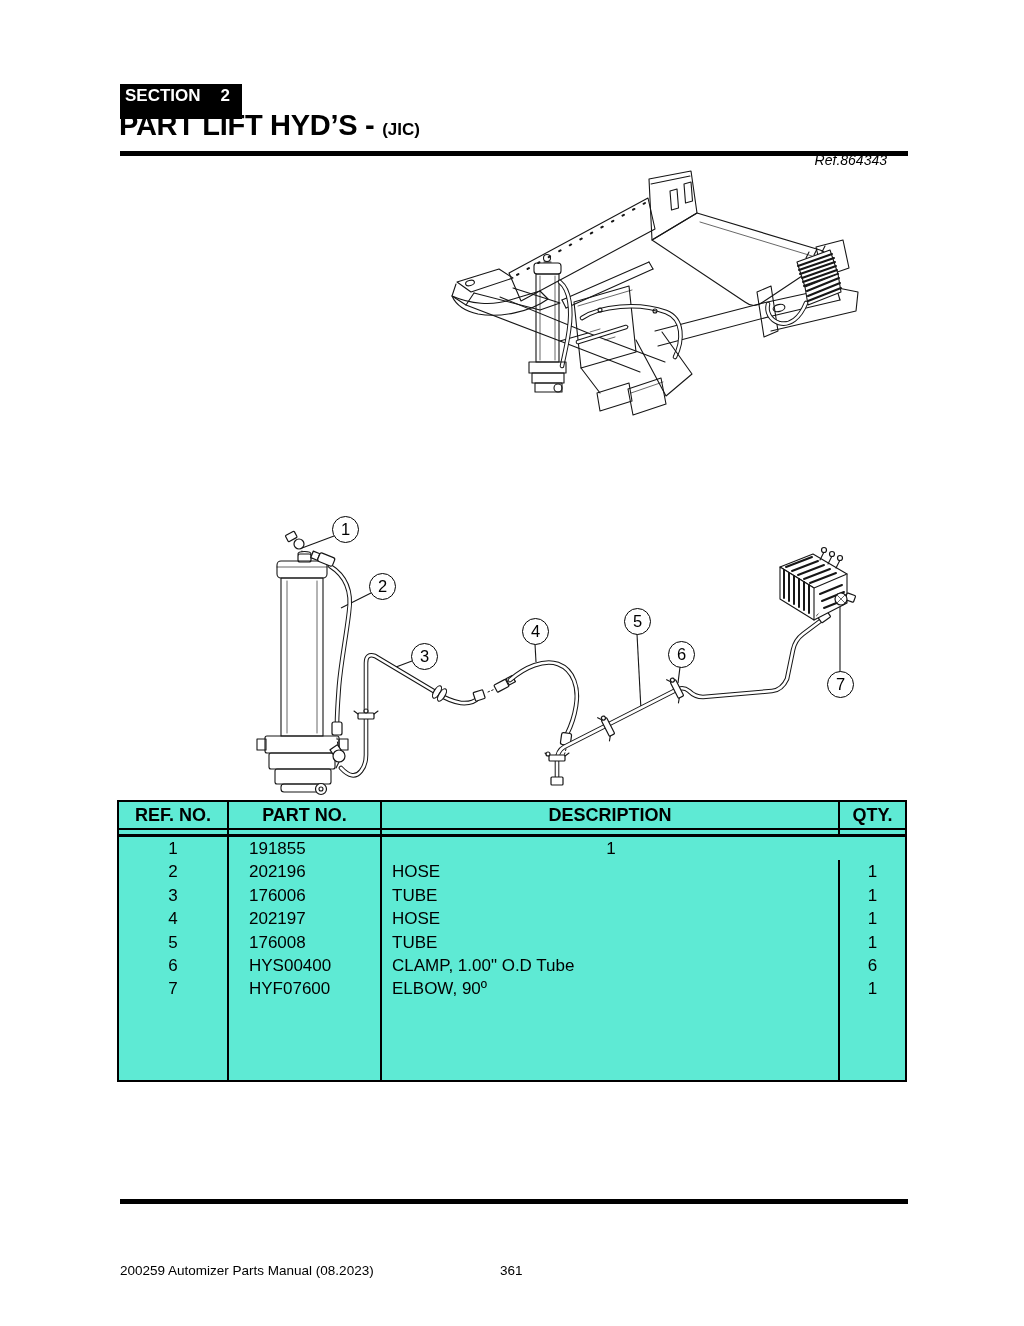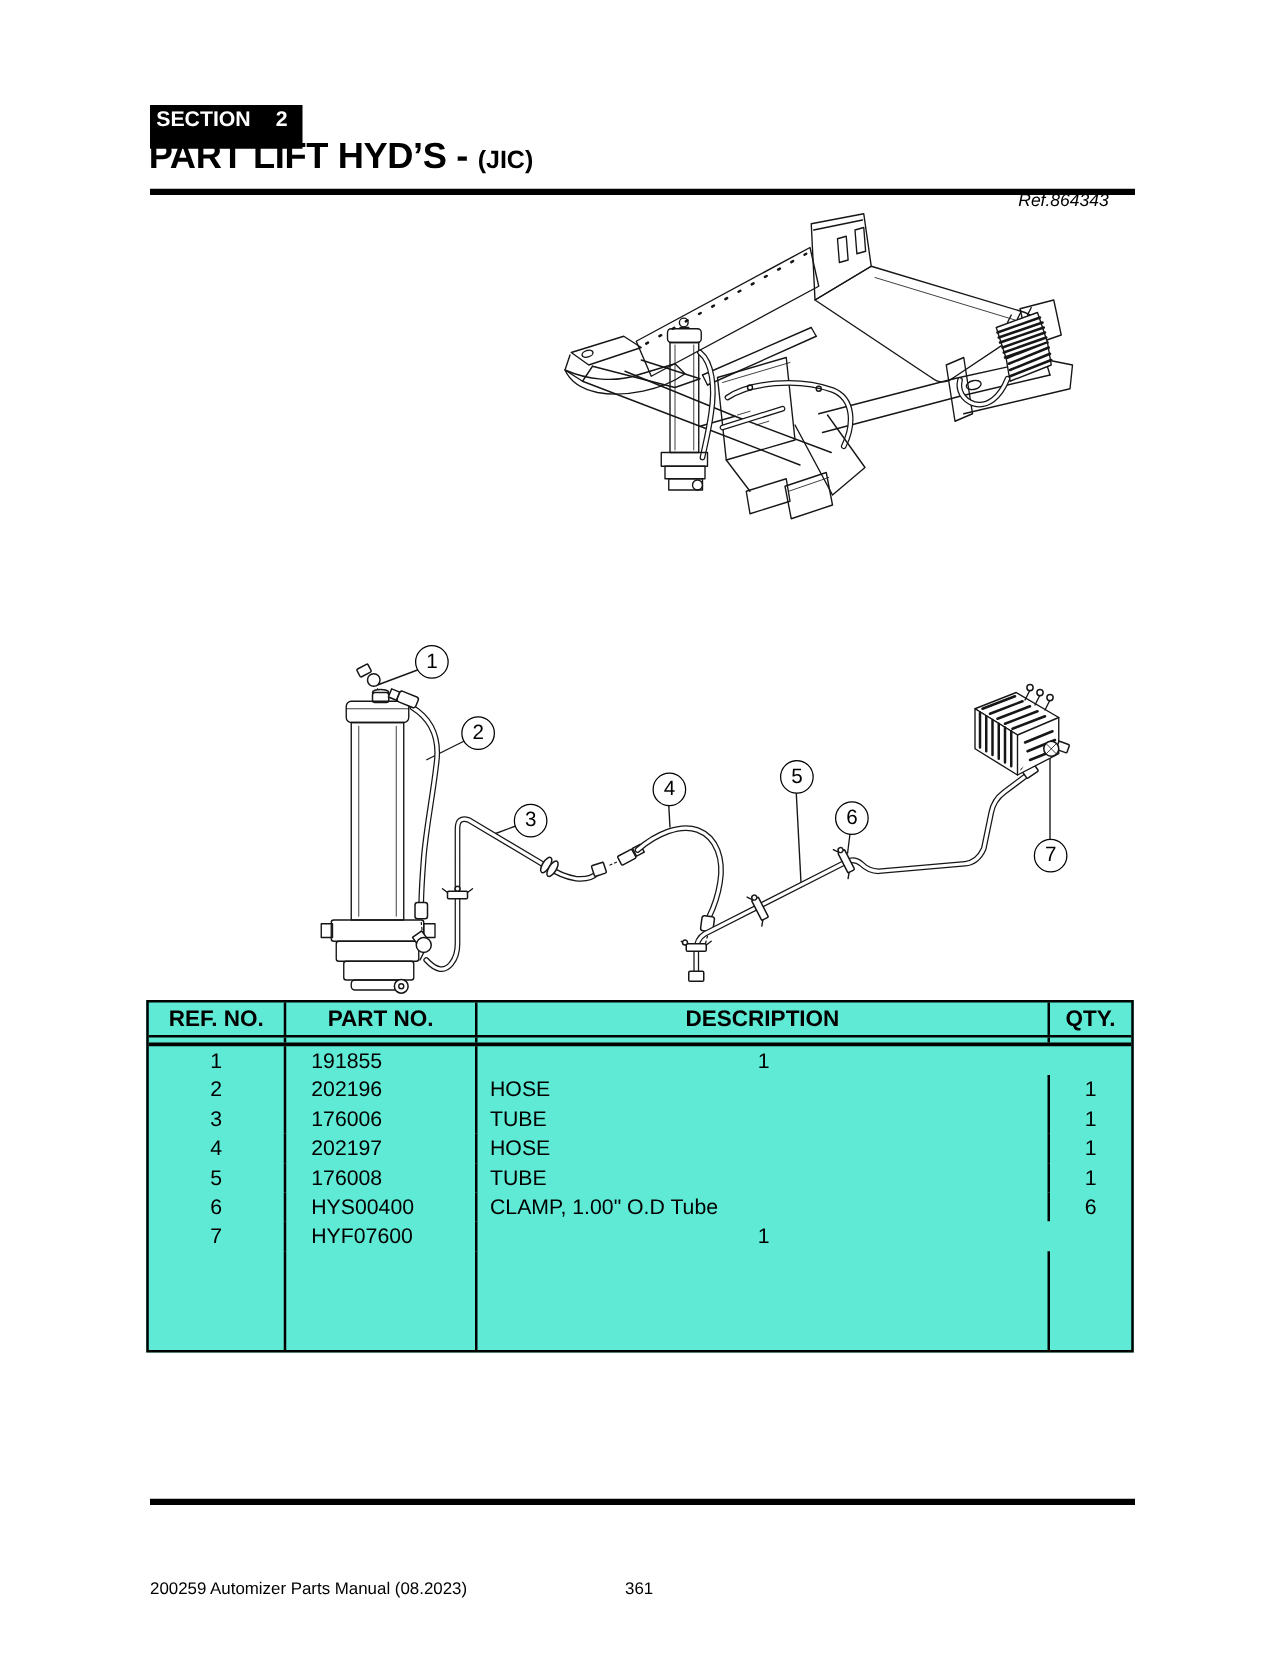--- a/index.html
+++ b/index.html
@@ -10,21 +10,21 @@
   
   .section-badge {
     position:absolute; left:120px; top:84px; background:#000; color:#fff;
     font-size:17px; font-weight:bold; padding:2px 12px 14px 5px; line-height:19px;
   }
   .section-number { margin-left:20px; }
   .page-title {
     position:absolute; left:119px; top:109px; font-size:29px; font-weight:bold;
     letter-spacing:-0.3px; white-space:nowrap;
   }
-  .title-suffix { font-size:20px; font-weight:bold; letter-spacing:0; }
+  .title-suffix { font-size:17px; font-weight:bold; letter-spacing:0; }
   .ref-label {
     position:absolute; right:137px; top:112px; font-size:14px; font-style:italic;margin-top:40px;
   }
   .rule-top    { position:absolute; left:120px; top:151px; width:788px; height:5px; background:#000; }
   .rule-bottom { position:absolute; left:120px; top:1199px; width:788px; height:5px; background:#000; }
 
   
   .top-diagram   { position:absolute; left:440px; top:170px; width:425px; height:255px; }
   .lower-diagram { position:absolute; left:250px; top:505px; width:670px; height:295px; }
   svg { display:block; }
@@ -342,20 +342,21 @@
     </div>
     <div class="t-row t-data">
       <div class="dcell cellb c-ref">6</div>
       <div class="dcell cellb c-part">HYS00400</div>
       <div class="dcell cellb c-desc">CLAMP, 1.00" O.D Tube</div>
       <div class="dcell c-qty">6</div>
     </div>
     <div class="t-row t-data">
       <div class="dcell cellb c-ref">7</div>
       <div class="dcell cellb c-part">HYF07600</div>
+      <div class="dcell cellb c-desc">ELBOW, 90º</div>
       <div class="dcell c-qty">1</div>
     </div>
 
     <div class="t-fill">
       <div class="cellb"></div>
         <div class="cellb"></div>
         <div class="cellb"></div>
         <div></div>
     </div>
   </div>

